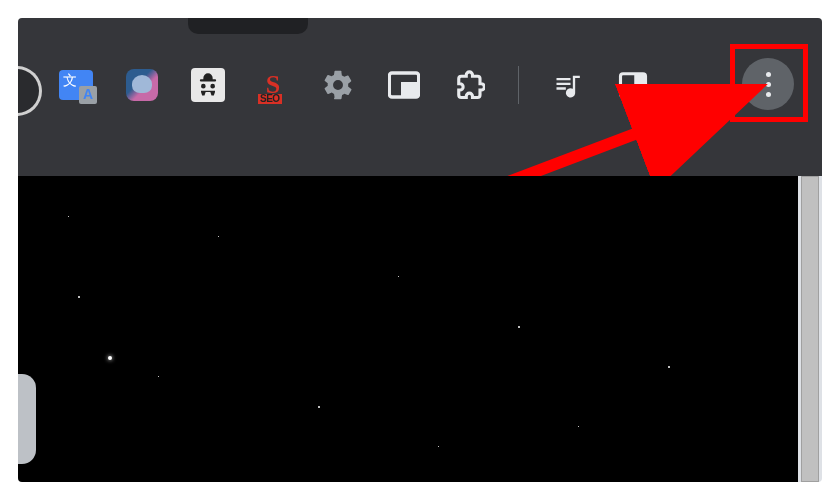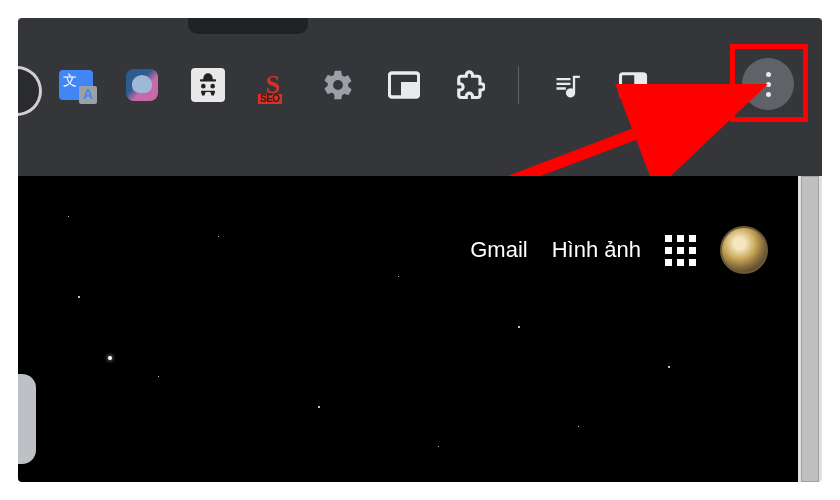--- a/index.html
+++ b/index.html
@@ -336,36 +336,20 @@
       <div class="star" style="top:200px;left:140px;width:1px;height:1px"></div>
       <div class="star" style="top:60px;left:200px;width:1px;height:1px"></div>
       <div class="star" style="top:230px;left:300px;width:2px;height:2px"></div>
       <div class="star" style="top:100px;left:380px;width:1px;height:1px"></div>
       <div class="star" style="top:270px;left:420px;width:1px;height:1px"></div>
       <div class="star" style="top:150px;left:500px;width:2px;height:2px"></div>
       <div class="star" style="top:40px;left:50px;width:1px;height:1px"></div>
       <div class="star" style="top:250px;left:560px;width:1px;height:1px"></div>
       <div class="star" style="top:190px;left:650px;width:2px;height:2px"></div>
 
-      <div class="nav-links">
-        <a href="#">Gmail</a>
-        <a href="#">Hình ảnh</a>
-        <div class="apps-grid">
-          <span></span>
-            <span></span>
-            <span></span>
-          <span></span>
-            <span></span>
-            <span></span>
-          <span></span>
-            <span></span>
-            <span></span>
-        </div>
-        <div class="profile"></div>
-      </div>
 
       <div class="sidebar-peek"></div>
     </div>
     <div class="scrollbar">
       <div class="thumb"></div>
     </div>
   </div>
 
 </div>
 

